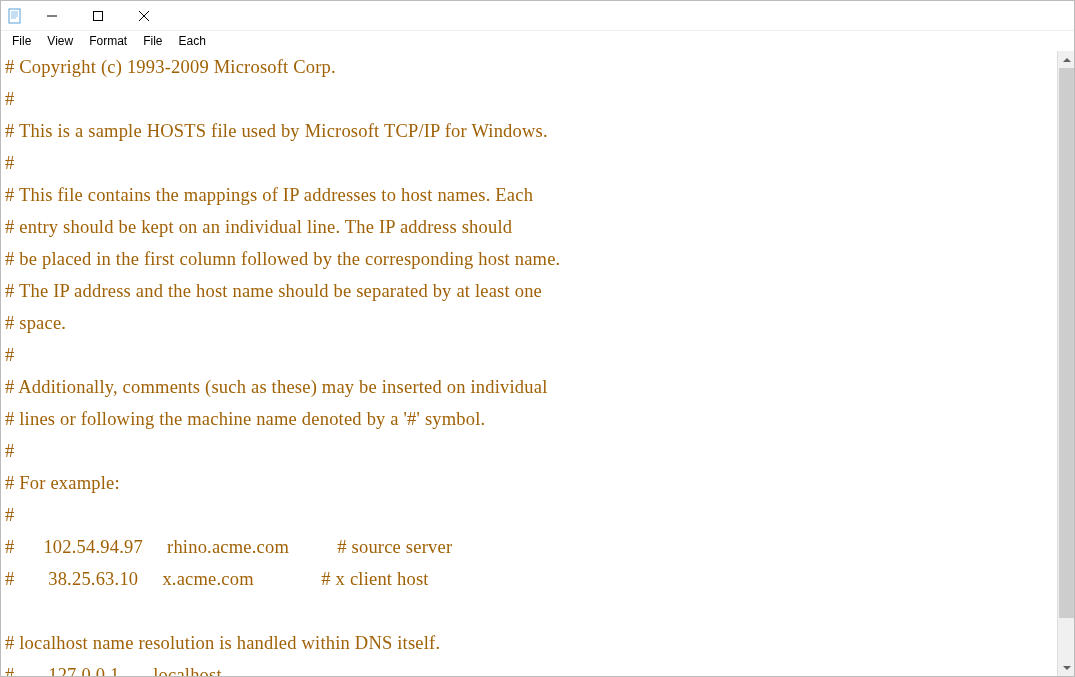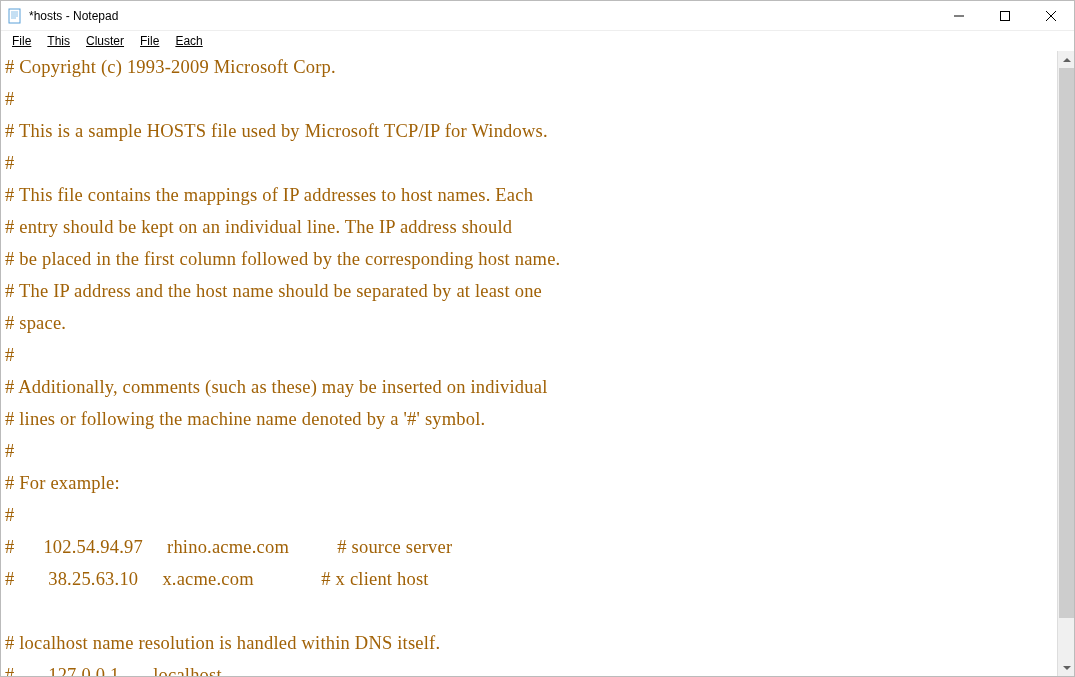--- a/index.html
+++ b/index.html
@@ -46,21 +46,20 @@
       justify-content: center;
       cursor: pointer;
     }
     .menubar {
       height: 20px;
       display: flex;
       align-items: center;
       padding: 0 4px;
       background: #fff;
       gap: 2px;
-      text-decoration: underline;
     }
     .menu-item {
       padding: 1px 7px;
       cursor: pointer;
       color: #000;
       font-size: 12px;
     }
     .editor-wrap {
       position: relative;
       height: calc(100% - 50px);
@@ -111,21 +110,20 @@
 <div class="titlebar">
   <span class="titlebar-icon">
     <svg width="16" height="16" viewBox="0 0 16 16">
       <rect x="2" y="1" width="11" height="14" fill="#fff" stroke="#5aa0d8" stroke-width="1"></rect>
       <line x1="4" y1="4" x2="11" y2="4" stroke="#8ac0e8" stroke-width="1"></line>
       <line x1="4" y1="6" x2="11" y2="6" stroke="#8ac0e8" stroke-width="1"></line>
       <line x1="4" y1="8" x2="11" y2="8" stroke="#8ac0e8" stroke-width="1"></line>
       <line x1="4" y1="10" x2="9" y2="10" stroke="#8ac0e8" stroke-width="1"></line>
     </svg>
   </span>
-  <span class="titlebar-title">*hosts - Notepad</span>
   <div class="win-controls">
     <div class="win-btn">
       <svg width="10" height="10" viewBox="0 0 10 10">
           <line x1="0" y1="5" x2="10" y2="5" stroke="#000" stroke-width="1"></line>
         </svg>
     </div>
     <div class="win-btn">
       <svg width="10" height="10" viewBox="0 0 10 10">
           <rect x="0.5" y="0.5" width="9" height="9" fill="none" stroke="#000" stroke-width="1"></rect>
         </svg>
@@ -134,22 +132,22 @@
       <svg width="10" height="10" viewBox="0 0 10 10">
           <line x1="0" y1="0" x2="10" y2="10" stroke="#000" stroke-width="1"></line>
           <line x1="10" y1="0" x2="0" y2="10" stroke="#000" stroke-width="1"></line>
         </svg>
     </div>
   </div>
 </div>
 
 <div class="menubar">
   <span class="menu-item">File</span>
-  <span class="menu-item">This</span>
-  <span class="menu-item">Cluster</span>
+  <span class="menu-item">View</span>
+  <span class="menu-item">Format</span>
   <span class="menu-item">File</span>
   <span class="menu-item">Each</span>
 </div>
 
 <div class="editor-wrap">
   <div class="editor"># Copyright (c) 1993-2009 Microsoft Corp.
 #
 # This is a sample HOSTS file used by Microsoft TCP/IP for Windows.
 #
 # This file contains the mappings of IP addresses to host names. Each

